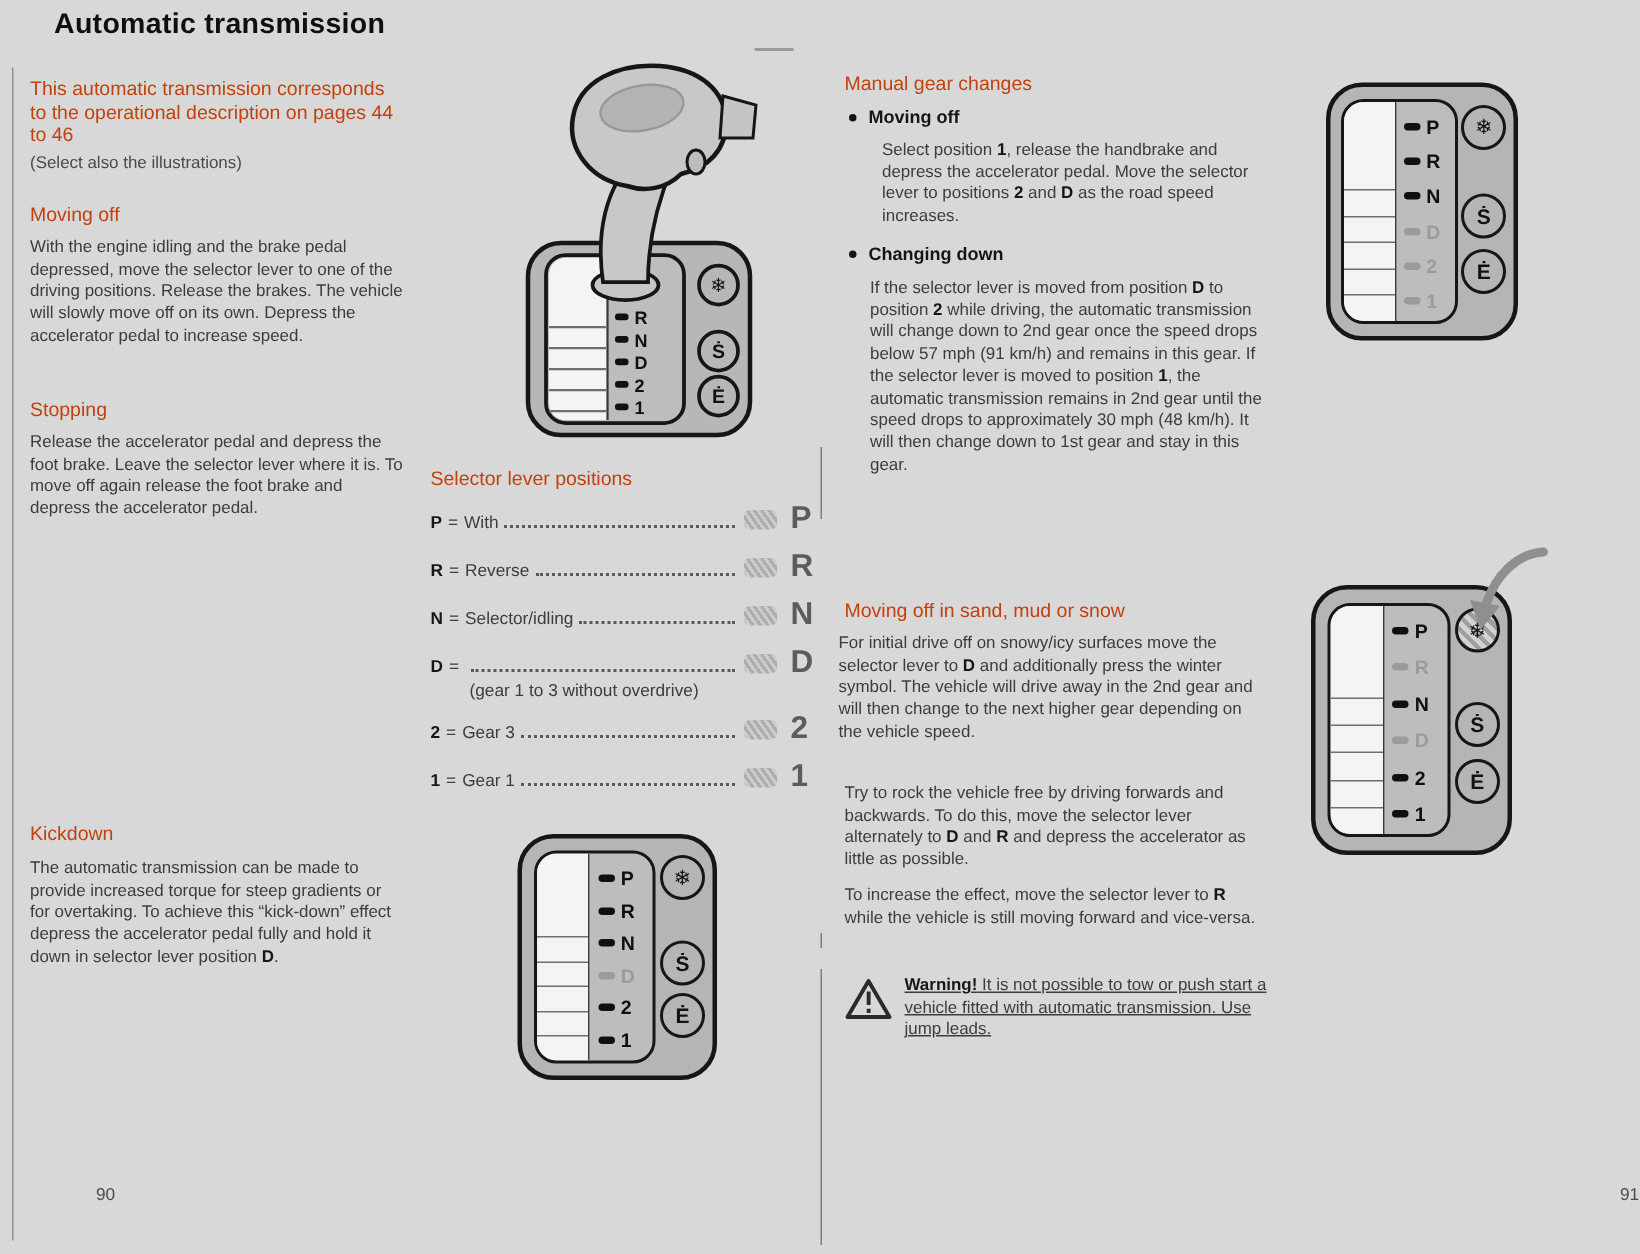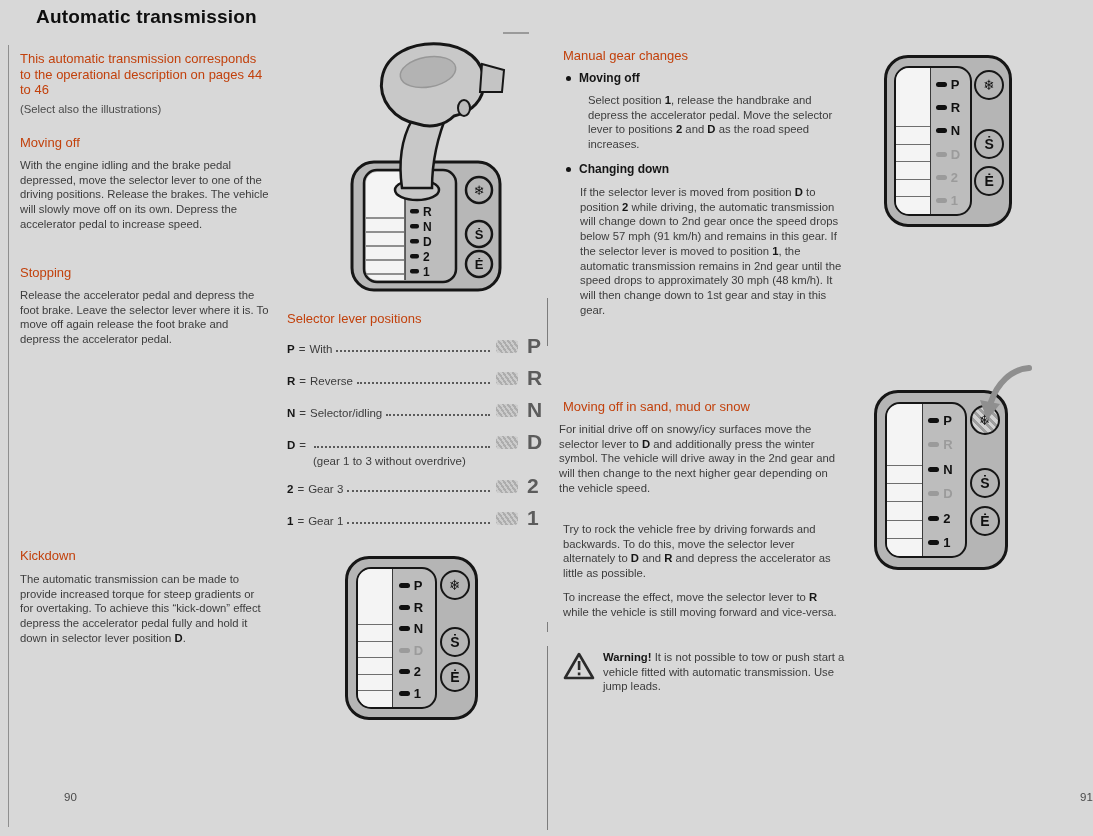--- a/index.html
+++ b/index.html
@@ -223,21 +223,21 @@
 <div class="abs bullet-head" style="left:566px;top:162px;">
   <span class="bdot"></span>
   <span class="h3">Changing down</span>
 </div>
 <div class="abs body-text" style="left:580px;top:185px;width:262px;"><span>If the selector lever is moved from position </span><span class="rb">D</span><span> to position </span><span class="rb">2</span><span> while driving, the automatic transmission will change down to 2nd gear once the speed drops below 57 mph (91 km/h) and remains in this gear. If the selector lever is moved to position </span><span class="rb">1</span><span>, the automatic transmission remains in 2nd gear until the speed drops to approximately 30 mph (48 km/h). It will then change down to 1st gear and stay in this gear.</span></div>
 <div class="abs h2" style="left:563px;top:399px;">Moving off in sand, mud or snow</div>
 <div class="abs body-text" style="left:559px;top:422px;width:282px;"><span>For initial drive off on snowy/icy surfaces move the selector lever to </span><span class="rb">D</span><span> and additionally press the winter symbol. The vehicle will drive away in the 2nd gear and will then change to the next higher gear depending on the vehicle speed.</span></div>
 <div class="abs body-text" style="left:563px;top:522px;width:282px;"><span>Try to rock the vehicle free by driving forwards and backwards. To do this, move the selector lever alternately to </span><span class="rb">D</span><span> and </span><span class="rb">R</span><span> and depress the accelerator as little as possible.</span></div>
 <div class="abs body-text" style="left:563px;top:590px;width:282px;"><span>To increase the effect, move the selector lever to </span><span class="rb">R</span><span> while the vehicle is still moving forward and vice-versa.</span></div>
 
-<div class="abs warn-wrap" style="left:563px;top:650px;">
+<div class="abs warn-wrap" style="left:563px;top:650px;text-decoration:underline;">
   <svg class="warn-icon" width="32" height="29" viewBox="0 0 32 29">
     <path d="M16 2 L30 26 L2 26 Z" fill="none" stroke="#2b2b2b" stroke-width="2.6" stroke-linejoin="round"></path>
     <rect x="14.8" y="9" width="2.6" height="9" fill="#2b2b2b"></rect>
     <rect x="14.8" y="20.5" width="2.6" height="2.8" fill="#2b2b2b"></rect>
   </svg>
   <div class="warn-text"><span class="rb">Warning!</span><span> It is not possible to tow or push start a vehicle fitted with automatic transmission. Use jump leads.</span></div>
 </div>
 
 <div class="panel" id="panel-top-right" style="left:884px;top:55px;width:128px;height:172px;">
     <div class="p-display">

